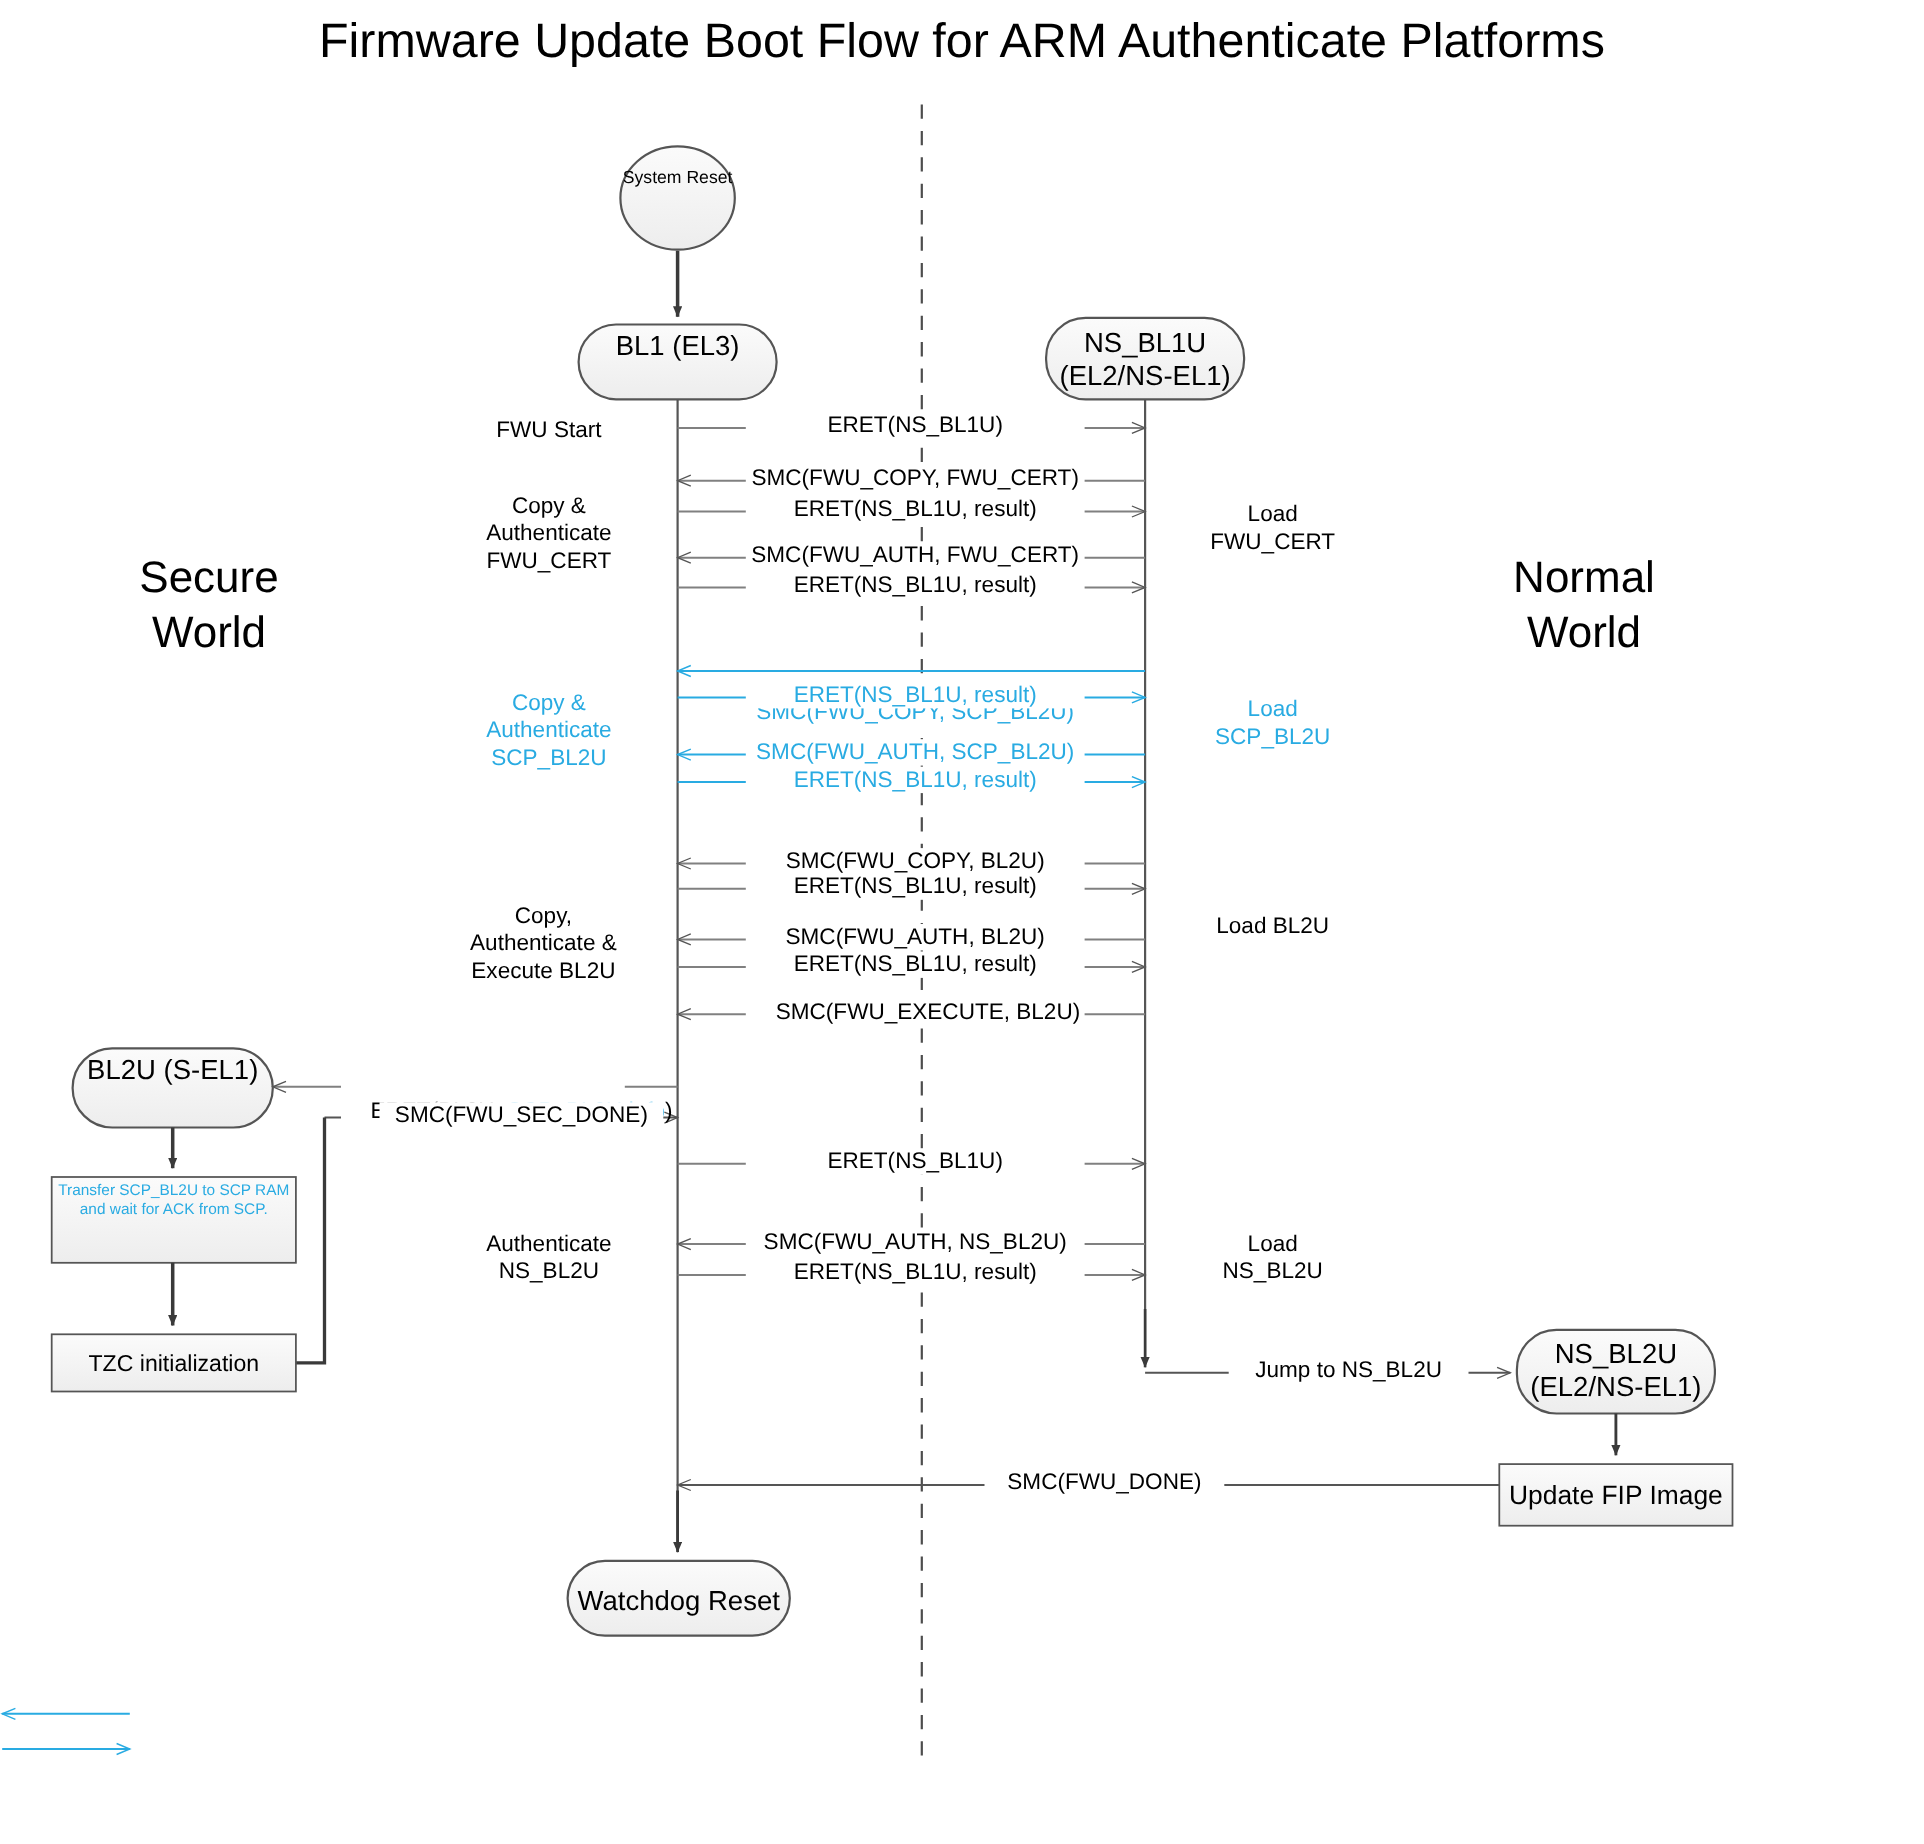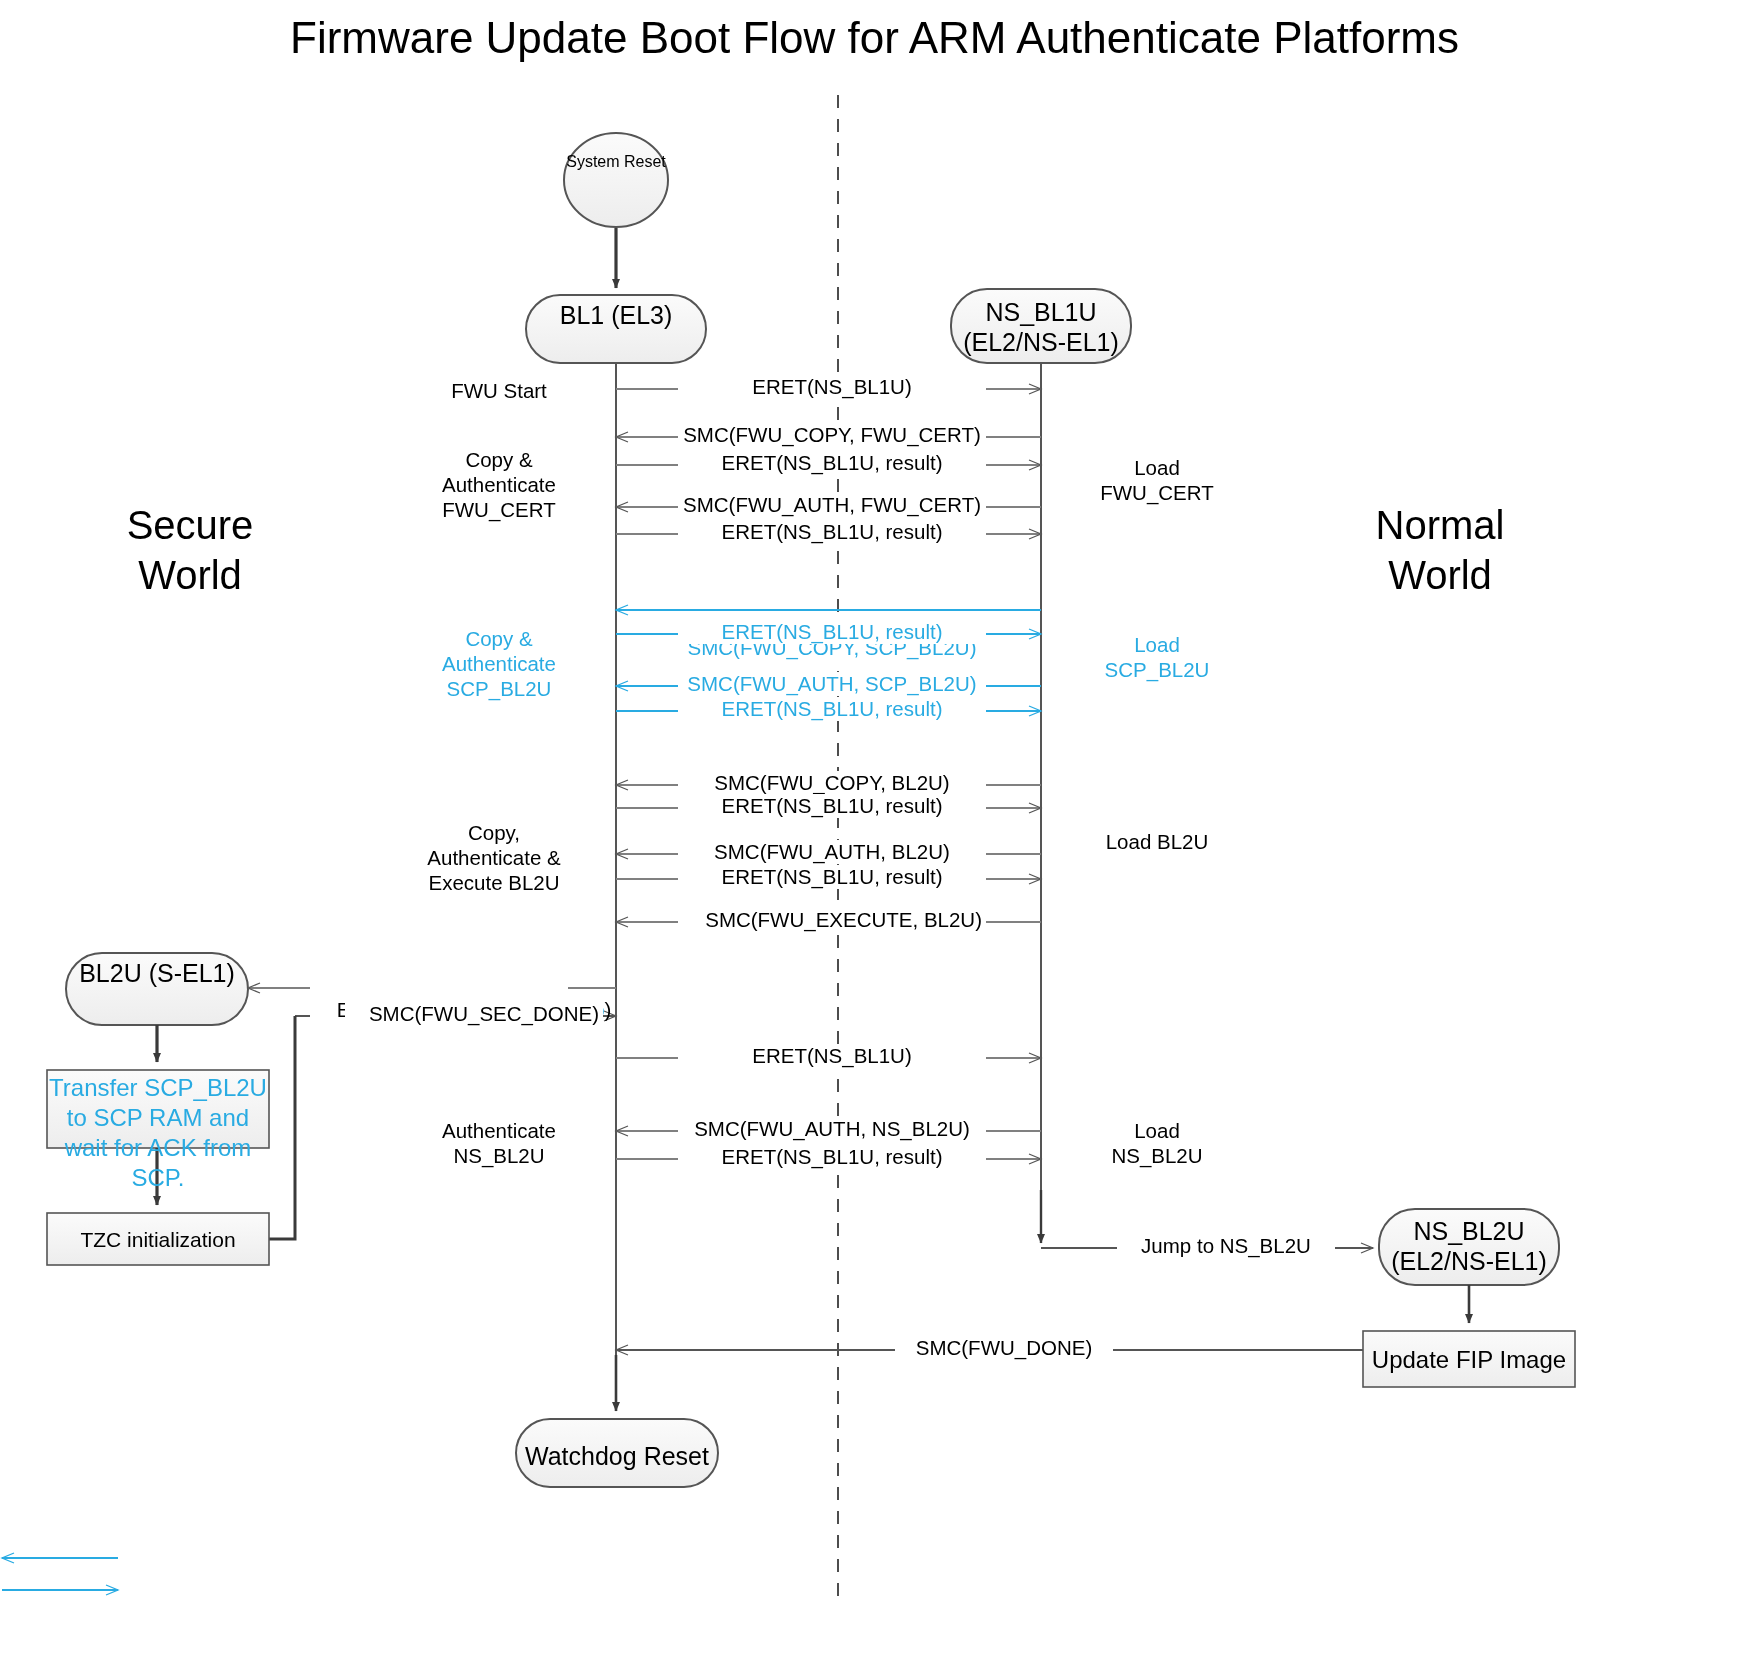--- a/index.html
+++ b/index.html
@@ -63,21 +63,21 @@
     position: absolute;
     font-size: 25px;
     text-align: center;
     color: #000000;
     line-height: 1.2;
     pointer-events: none;
   }
   .node-text.small { font-size: 16px; }
   .box-text {
     position: absolute;
-    font-size: 24px;
+    font-size: 14px;
     text-align: center;
     line-height: 1.25;
     color: #29ABE2;
   }
   .box-text.dark { color: #000000; font-size: 21px; }
   .legend-text {
     font-size: 20.5px;
     color: #29ABE2;
     text-align: right;
     line-height: 1.28;
@@ -223,21 +223,21 @@
   <div class="lbl msg" style="left:678px; top:771px; width:300px;">SMC(FWU_COPY, BL2U)</div>
   <div class="lbl msg" style="left:678px; top:794px; width:300px;">ERET(NS_BL1U, result)</div>
   <div class="lbl msg" style="left:678px; top:840px; width:300px;">SMC(FWU_AUTH, BL2U)</div>
   <div class="lbl msg" style="left:678px; top:865px; width:300px;">ERET(NS_BL1U, result)</div>
   <div class="lbl msg" style="left:678px; top:908px; width:300px;text-align:right;">SMC(FWU_EXECUTE, BL2U)</div>
 
   <div class="lbl msg" style="left:310px; top:974px; width:250px;">
     <span>ERET(BL2U, </span><span class="cyan" style="color:#29ABE2;">SCP_BL2U info</span><span>)</span>
   </div>
 
-  <div class="lbl msg" style="left:345px; top:1002px; width:250px;text-align:right;">SMC(FWU_SEC_DONE)</div>
+  <div class="lbl msg" style="left:345px; top:1002px; width:250px;">SMC(FWU_SEC_DONE)</div>
   <div class="lbl msg" style="left:678px; top:1044px; width:300px;">ERET(NS_BL1U)</div>
   <div class="lbl msg" style="left:678px; top:1117px; width:300px;">SMC(FWU_AUTH, NS_BL2U)</div>
   <div class="lbl msg" style="left:678px; top:1145px; width:300px;">ERET(NS_BL1U, result)</div>
   <div class="lbl msg" style="left:1117px; top:1234px; width:210px;">Jump to NS_BL2U</div>
   <div class="lbl msg" style="left:895px; top:1336px; width:210px;">SMC(FWU_DONE)</div>
 
   <div class="lbl side" style="left:404px; top:378px; width:190px;">FWU Start</div>
   <div class="lbl side" style="left:404px; top:447px; width:190px;">Copy &amp;
 Authenticate
 FWU_CERT</div>

